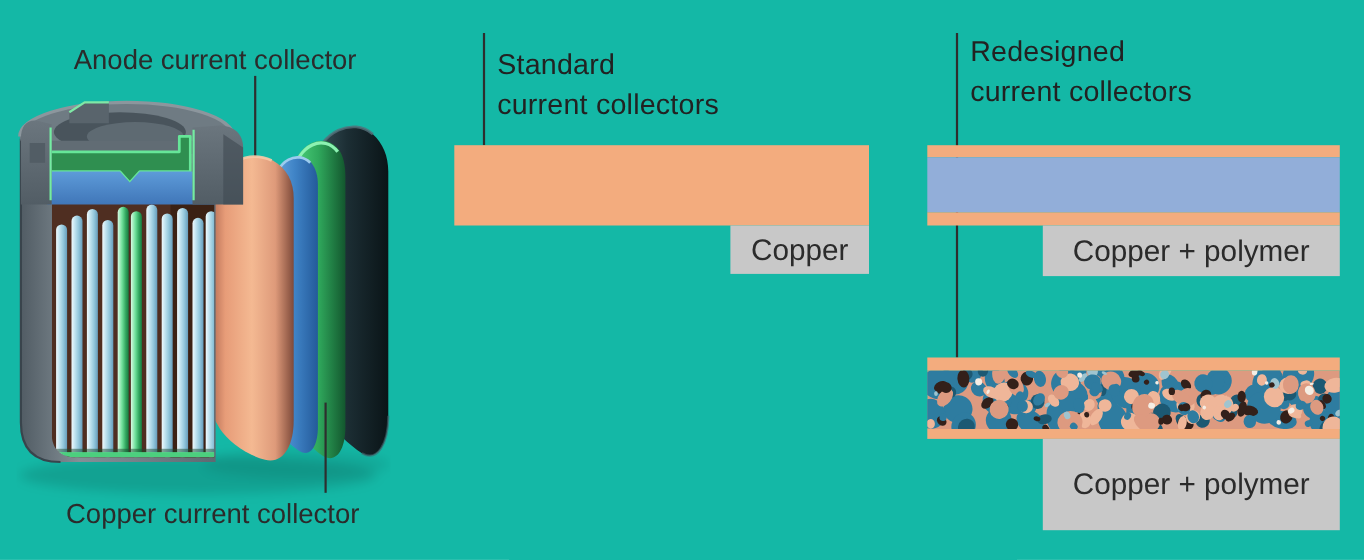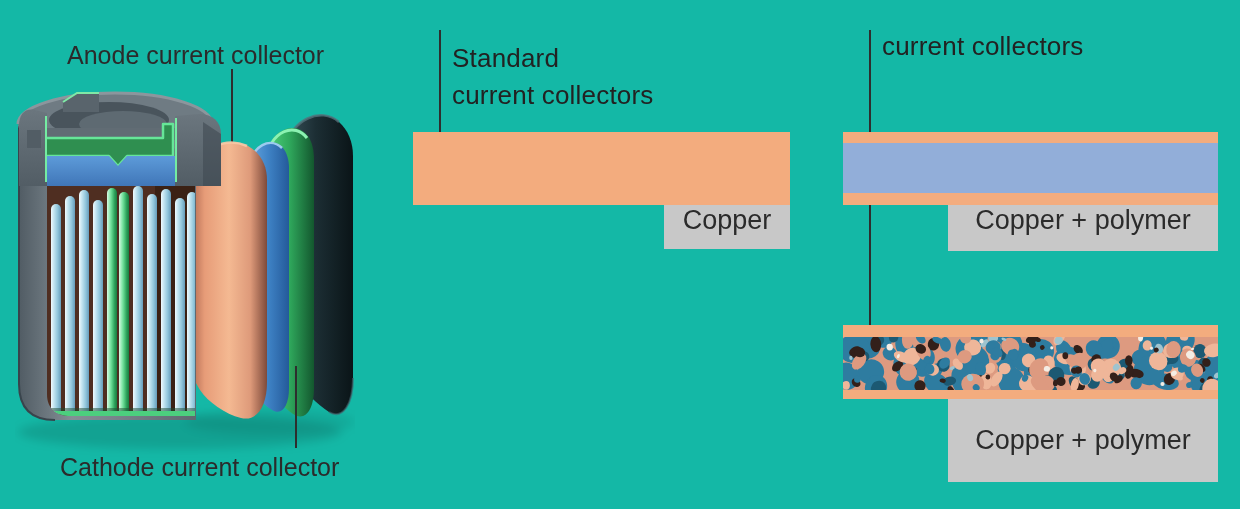--- a/index.html
+++ b/index.html
@@ -11,21 +11,21 @@
   .panel-title{
     position:absolute;font-size:26px;line-height:37px;font-weight:400;
     letter-spacing:0.2px;color:#222222;white-space:nowrap;
   }
   .figure-label{
     position:absolute;font-size:25px;font-weight:400;color:#2b2b2b;white-space:nowrap;
   }
   .bar{position:absolute;}
   .strip{width:100%;}
   .tag{
-    position:absolute;display:flex;align-items:flex-start;justify-content:center;
+    position:absolute;display:flex;align-items:center;justify-content:center;
     font-size:27px;color:#2b2b2b;white-space:nowrap;
   }
   .tag.two-line{flex-direction:column;align-items:center;justify-content:center;line-height:37px;}
   .tag .tag-line{width:100%;text-align:center;}
   #flame-texture{display:block;}
   .battery-wrap{position:absolute;left:15px;top:82px;width:340px;height:380px;}
 </style>
 </head>
 <body>
 
@@ -162,38 +162,39 @@
       <g>
         <path d="M160,34 L184,32 C198,32 206,40 206,52 L206,104 L160,104 Z" fill="url(#gCase2)"></path>
         <path d="M161,36 L161,100" stroke="#74ECA2" stroke-width="2"></path>
         <path d="M188,40 L206,52 L206,104 L188,104 Z" fill="#3F4A52" opacity="0.6"></path>
       </g>
     </svg>
   </div>
 
   <div class="vline" style="left:295px;top:366px;height:82px;"></div>
 
-  <div class="figure-label" style="left:60px;top:453px;">Cathode current collector</div>
+  <div class="figure-label" style="left:60px;top:453px;">Copper current collector</div>
 
   <div class="vline" style="left:439px;top:30px;height:102px;"></div>
 
   <div class="panel-title" style="left:452px;top:28px;margin-top:12px;">
     <div>Standard</div>
     <div>current collectors</div>
   </div>
 
   <div class="bar" style="left: 413px; top: 132px; width: 377px; height: 73px; background-color: rgb(243, 172, 126);"></div>
 
   <div class="tag" style="left: 664px; top: 205px; width: 126px; height: 44px; background-color: rgb(200, 200, 200);">
     <span>Copper</span>
   </div>
 
   <div class="vline" style="left:869px;top:30px;height:295px;"></div>
 
   <div class="panel-title" style="left:882px;top:28px;">
+    <div>Redesigned</div>
     <div>current collectors</div>
   </div>
 
   <div class="bar" style="left:843px;top:132px;width:375px;height:73px;">
     <div class="strip" style="height: 11px; background-color: rgb(243, 172, 126);"></div>
     <div class="strip" style="height: 50px; background-color: rgb(146, 174, 217);"></div>
     <div class="strip" style="height: 12px; background-color: rgb(243, 172, 126);"></div>
   </div>
 
   <div class="tag" style="left: 948px; top: 205px; width: 270px; height: 46px; background-color: rgb(200, 200, 200);">

